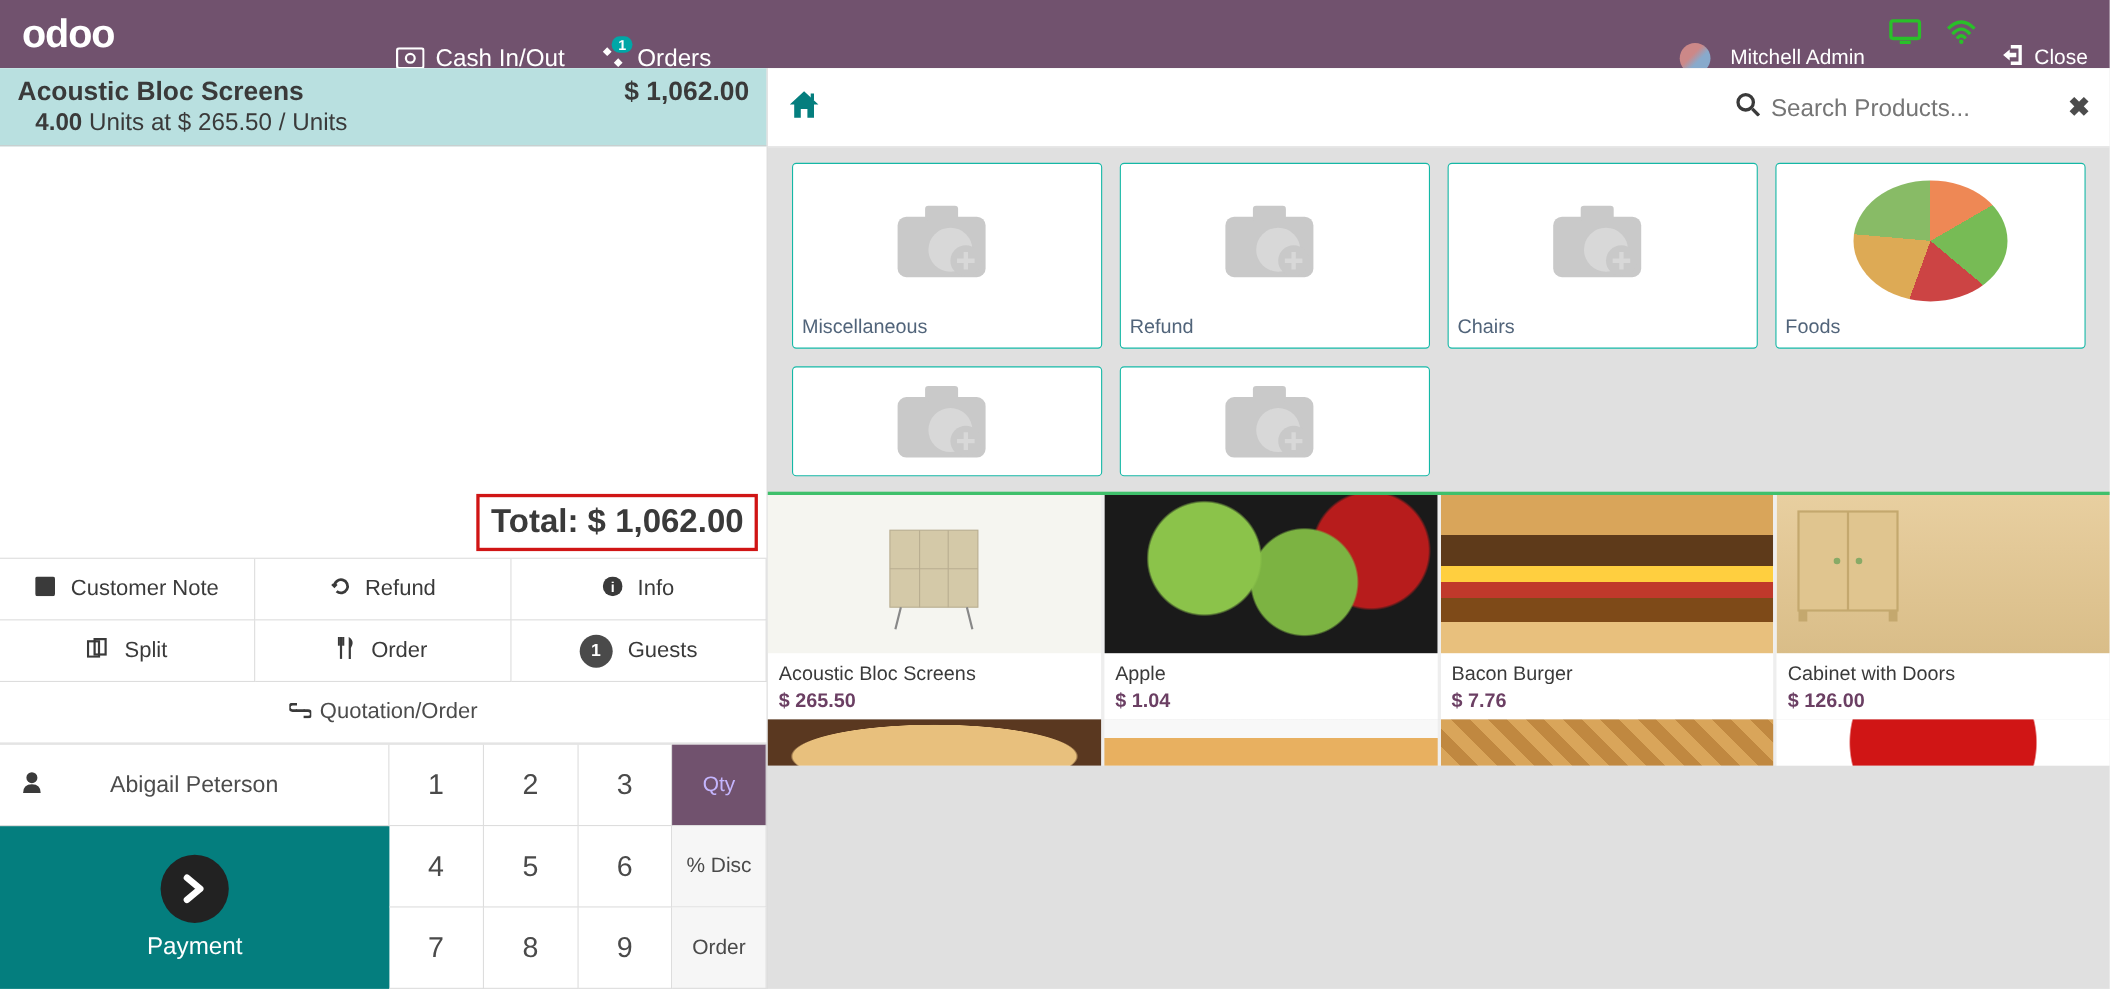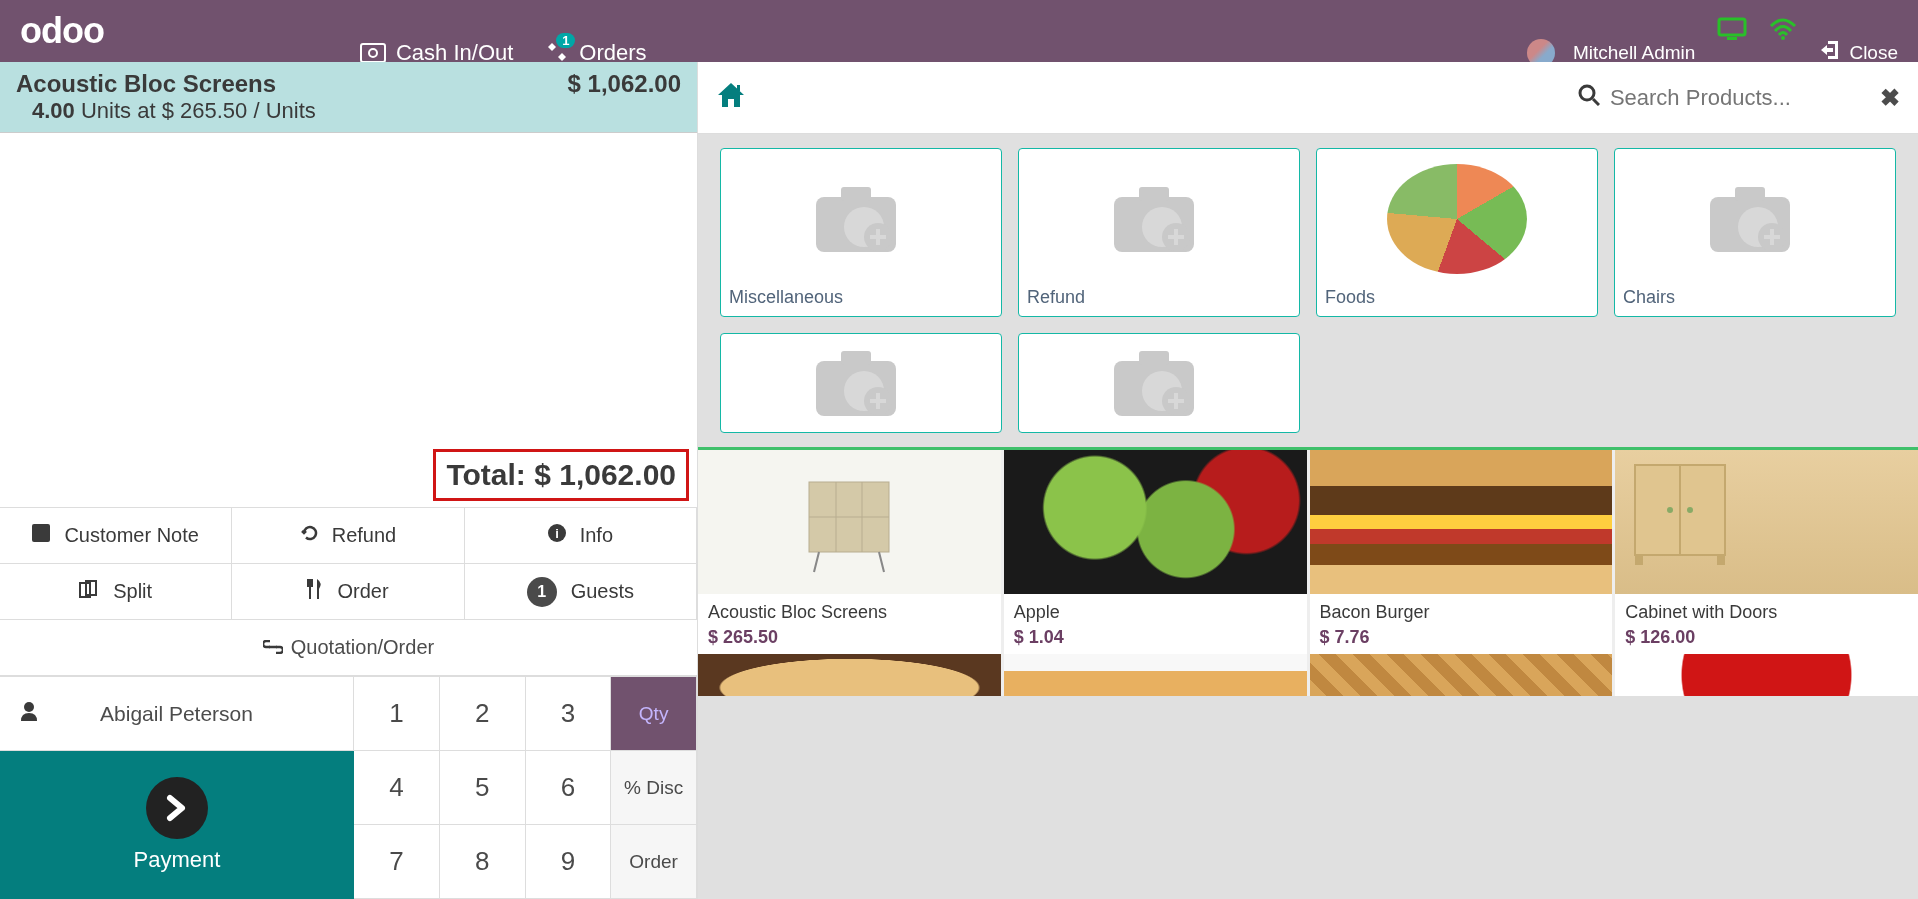--- a/index.html
+++ b/index.html
@@ -314,35 +314,35 @@
               <rect x="35" y="8" width="30" height="14" rx="3" fill="#c9c9c9"></rect>
               <circle cx="58" cy="48" r="20" fill="#d8d8d8"></circle>
               <circle cx="72" cy="58" r="14" fill="#c9c9c9"></circle>
               <path d="M72 50v16M64 58h16" stroke="#d8d8d8" stroke-width="4"></path>
             </svg>
           </div>
         <div class="catname">Refund</div>
       </div>
       <div class="catcard">
         <div class="catimg">
-            <div class="pimg food"></div>
-          </div>
-        <div class="catname">Foods</div>
-      </div>
-      <div class="catcard">
-        <div class="catimg">
             <svg class="placeholder-cam" viewBox="0 0 110 80">
               <rect x="10" y="18" width="80" height="55" rx="8" fill="#c9c9c9"></rect>
               <rect x="35" y="8" width="30" height="14" rx="3" fill="#c9c9c9"></rect>
               <circle cx="58" cy="48" r="20" fill="#d8d8d8"></circle>
               <circle cx="72" cy="58" r="14" fill="#c9c9c9"></circle>
               <path d="M72 50v16M64 58h16" stroke="#d8d8d8" stroke-width="4"></path>
             </svg>
           </div>
         <div class="catname">Chairs</div>
+      </div>
+      <div class="catcard">
+        <div class="catimg">
+            <div class="pimg food"></div>
+          </div>
+        <div class="catname">Foods</div>
       </div>
       <div class="catcard" style="height:100px;overflow:hidden;">
         <div class="catimg">
             <svg class="placeholder-cam" viewBox="0 0 110 80">
               <rect x="10" y="18" width="80" height="55" rx="8" fill="#c9c9c9"></rect>
               <rect x="35" y="8" width="30" height="14" rx="3" fill="#c9c9c9"></rect>
               <circle cx="58" cy="48" r="20" fill="#d8d8d8"></circle>
               <circle cx="72" cy="58" r="14" fill="#c9c9c9"></circle>
               <path d="M72 50v16M64 58h16" stroke="#d8d8d8" stroke-width="4"></path>
             </svg>

